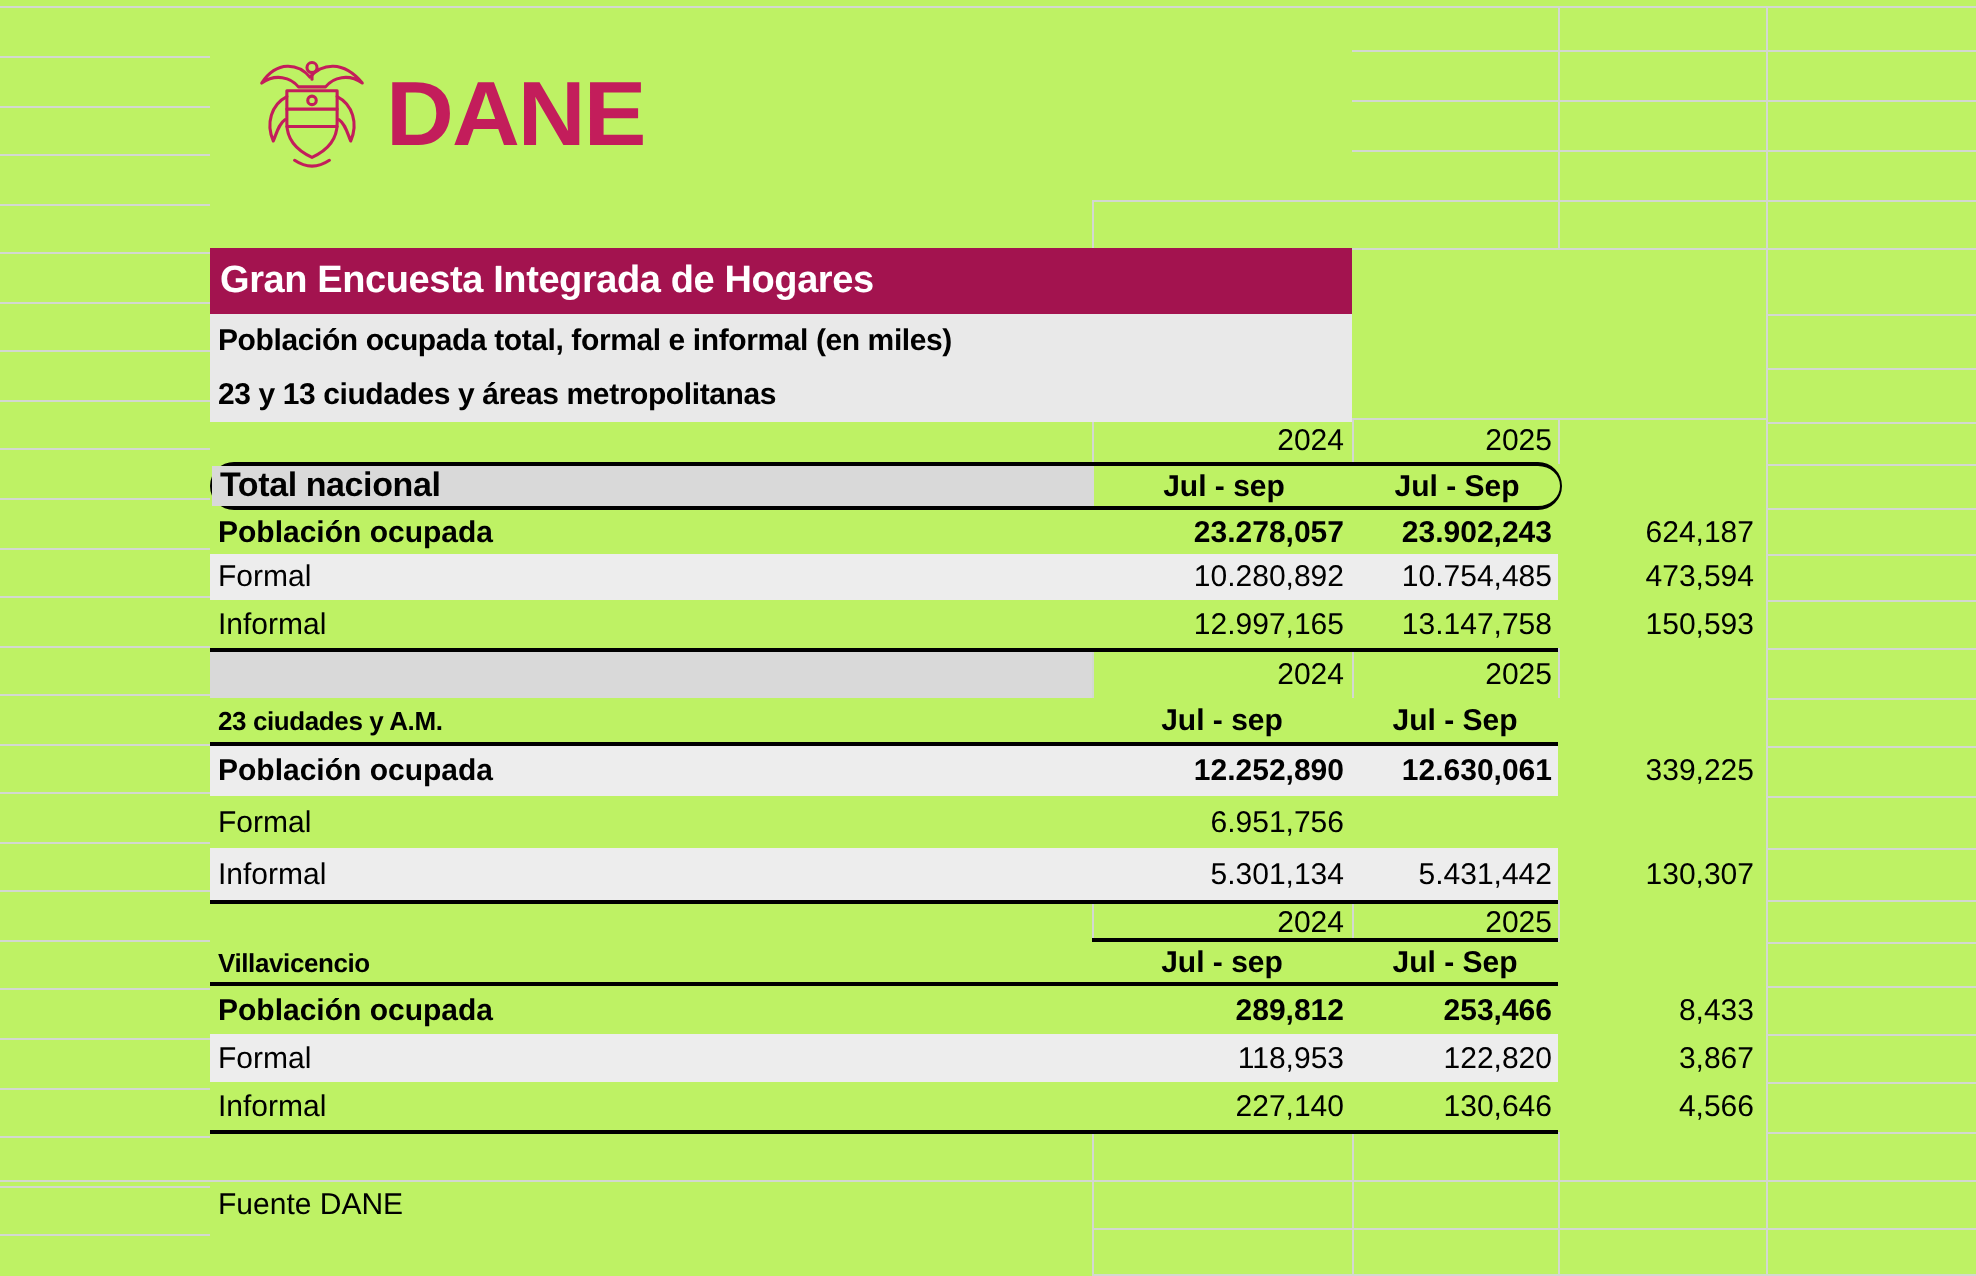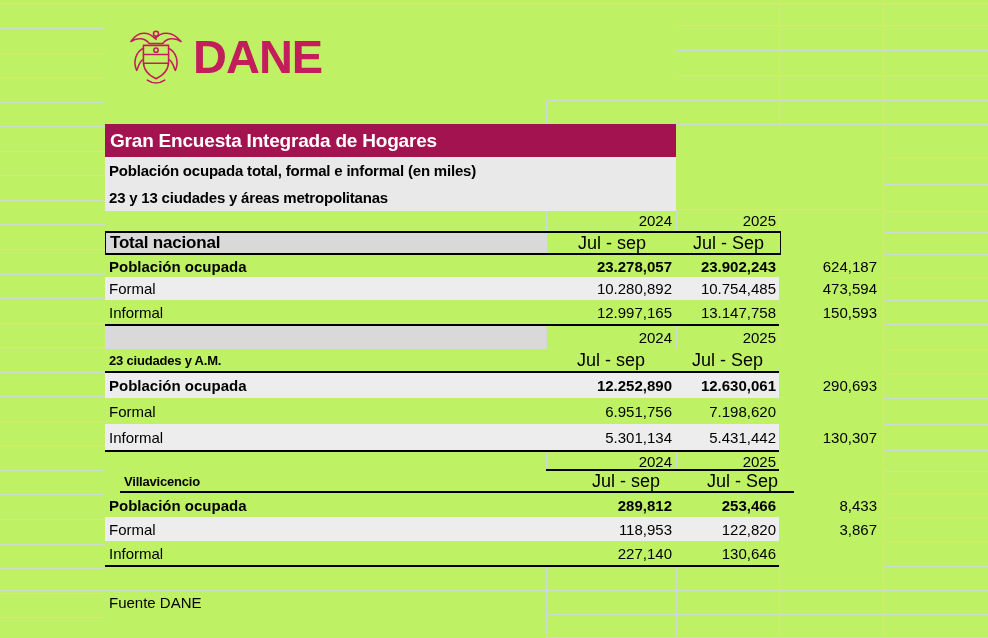--- a/index.html
+++ b/index.html
@@ -34,22 +34,22 @@
 
   
   .year-row .c2,.year-row .c3{font-size:15px;}
   .year-row.grayLabel .c1{background:var(--headerFill,#dcdcdc);}
   .year-row.topline{border-top:2px solid #000;}
   .year-row.datarule{position:absolute;}
   .year-row.datarule::after{content:"";position:absolute;right:0;bottom:0;width:233px;height:2px;background:#000;}
 
   
   .header-row .c1{font-weight:bold;font-size:13px;letter-spacing:-.2px;}
-  .header-row .c2,.header-row .c3{font-weight:normal;font-size:18px;justify-content:center;padding-right:0;}
-  .header-row.s1{border-top:2px solid #000;border-bottom:2px solid #000;border-left:1px solid #000;border-right:1px solid #000;}
+  .header-row .c2,.header-row .c3{font-weight:bold;font-size:15px;justify-content:center;padding-right:0;}
+  .header-row.s1{border-top:2px solid #000;border-bottom:2px solid #000;border-left:1px solid #000;border-right:1px solid #000;border-radius:12px;}
   .header-row.s1 .c1{background:var(--headerFill,#d9d9d9);font-size:17px;}
   .header-row.bottomline{border-bottom:2px solid #000;}
 
   .hline{position:absolute;left:105px;width:674px;height:2px;background:#000;z-index:3;}
 
   .fuente{position:absolute;left:109px;top:591px;height:23px;display:flex;align-items:center;font-size:15px;z-index:2;}
 </style>
 </head>
 <body>
 
@@ -191,57 +191,57 @@
   </div>
   <div class="row header-row bottomline" style="top:349px;height:24px;">
     <div class="cell c1">23 ciudades y A.M.</div>
     <div class="cell c2">Jul - sep</div>
     <div class="cell c3">Jul - Sep</div>
   </div>
   <div class="row bold shaded" style="top:373px;height:25px;">
     <div class="cell c1">Población ocupada</div>
     <div class="cell c2 num">12.252,890</div>
     <div class="cell c3 num">12.630,061</div>
-    <div class="cell c4 num">290,693</div>
+    <div class="cell c4 num">339,225</div>
   </div>
   <div class="row" style="top:398px;height:26px;">
     <div class="cell c1">Formal</div>
     <div class="cell c2 num">6.951,756</div>
-    <div class="cell c3 num">7.198,620</div>
   </div>
   <div class="row shaded" style="top:424px;height:26px;">
     <div class="cell c1">Informal</div>
     <div class="cell c2 num">5.301,134</div>
     <div class="cell c3 num">5.431,442</div>
     <div class="cell c4 num">130,307</div>
   </div>
 
   <div class="row year-row topline datarule" style="top:450px;height:21px;">
     <div class="cell c1"></div>
     <div class="cell c2 num">2024</div>
     <div class="cell c3 num">2025</div>
   </div>
-  <div class="row header-row bottomline" style="top:471px;height:22px;margin-left:15px;">
+  <div class="row header-row bottomline" style="top:471px;height:22px;">
     <div class="cell c1">Villavicencio</div>
     <div class="cell c2">Jul - sep</div>
     <div class="cell c3">Jul - Sep</div>
   </div>
   <div class="row bold" style="top:493px;height:24px;">
     <div class="cell c1">Población ocupada</div>
     <div class="cell c2 num">289,812</div>
     <div class="cell c3 num">253,466</div>
     <div class="cell c4 num">8,433</div>
   </div>
   <div class="row shaded" style="top:517px;height:24px;">
     <div class="cell c1">Formal</div>
     <div class="cell c2 num">118,953</div>
     <div class="cell c3 num">122,820</div>
     <div class="cell c4 num">3,867</div>
   </div>
   <div class="row" style="top:541px;height:25px;">
     <div class="cell c1">Informal</div>
     <div class="cell c2 num">227,140</div>
     <div class="cell c3 num">130,646</div>
+    <div class="cell c4 num">4,566</div>
   </div>
   <div class="hline" style="top:565px;"></div>
 
   <div class="fuente">Fuente DANE</div>
 </div>
 
 </body></html>

